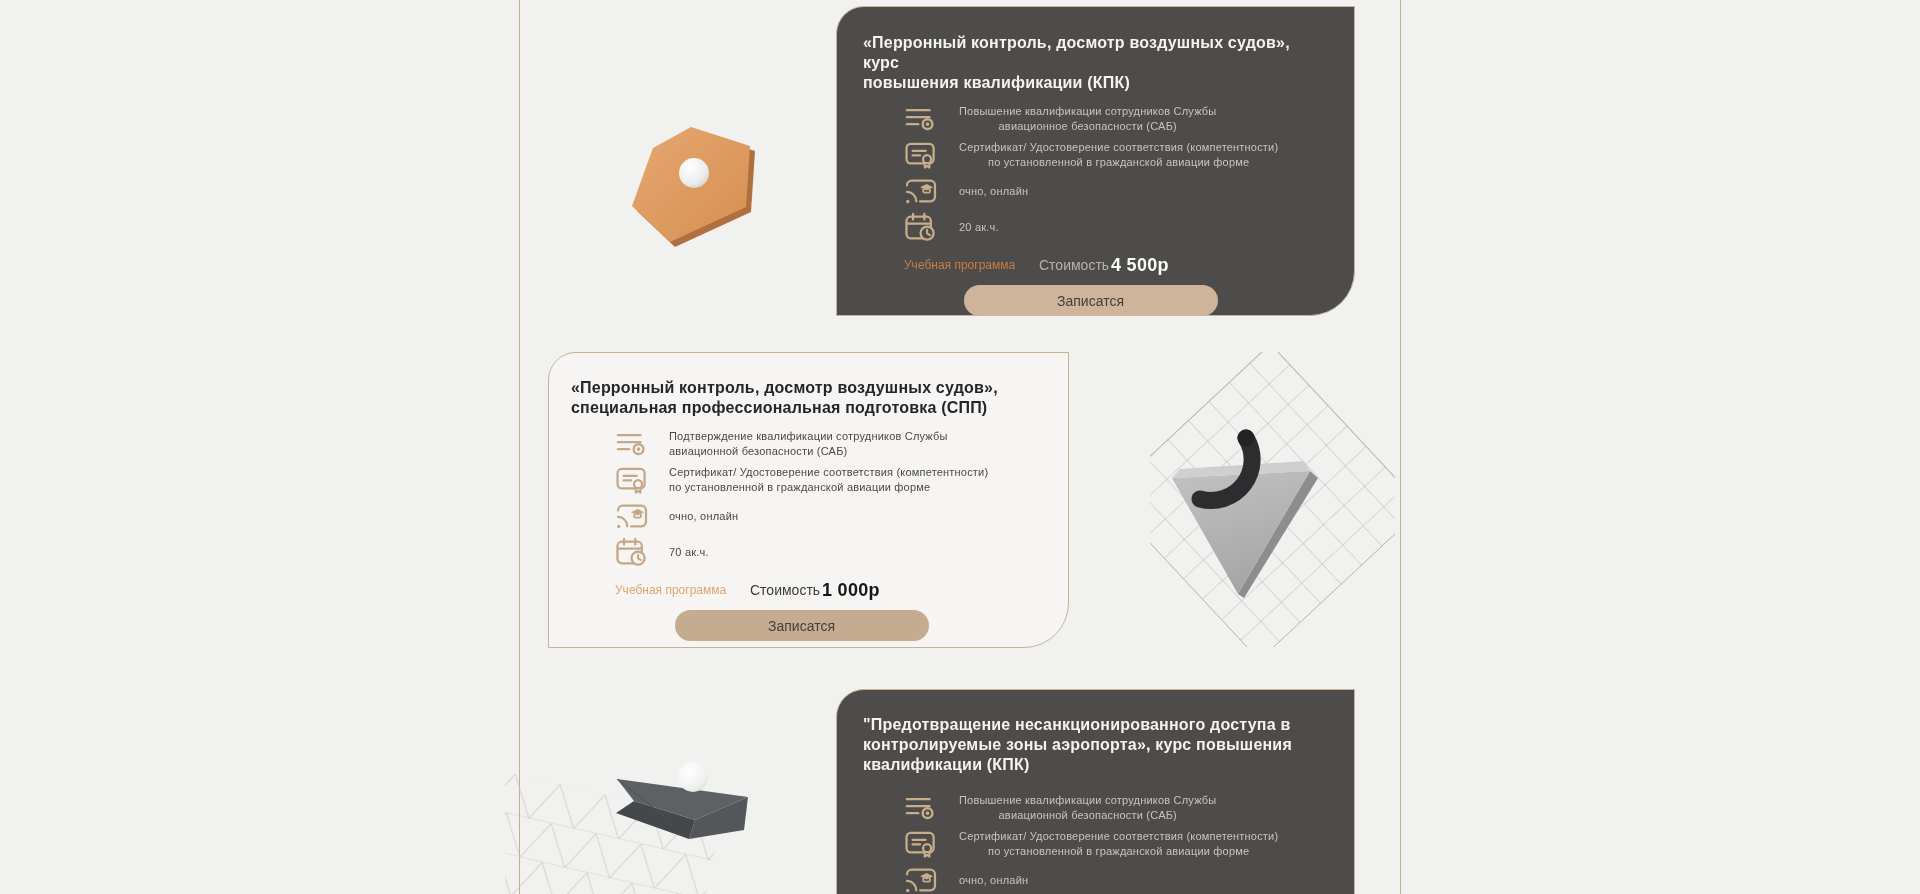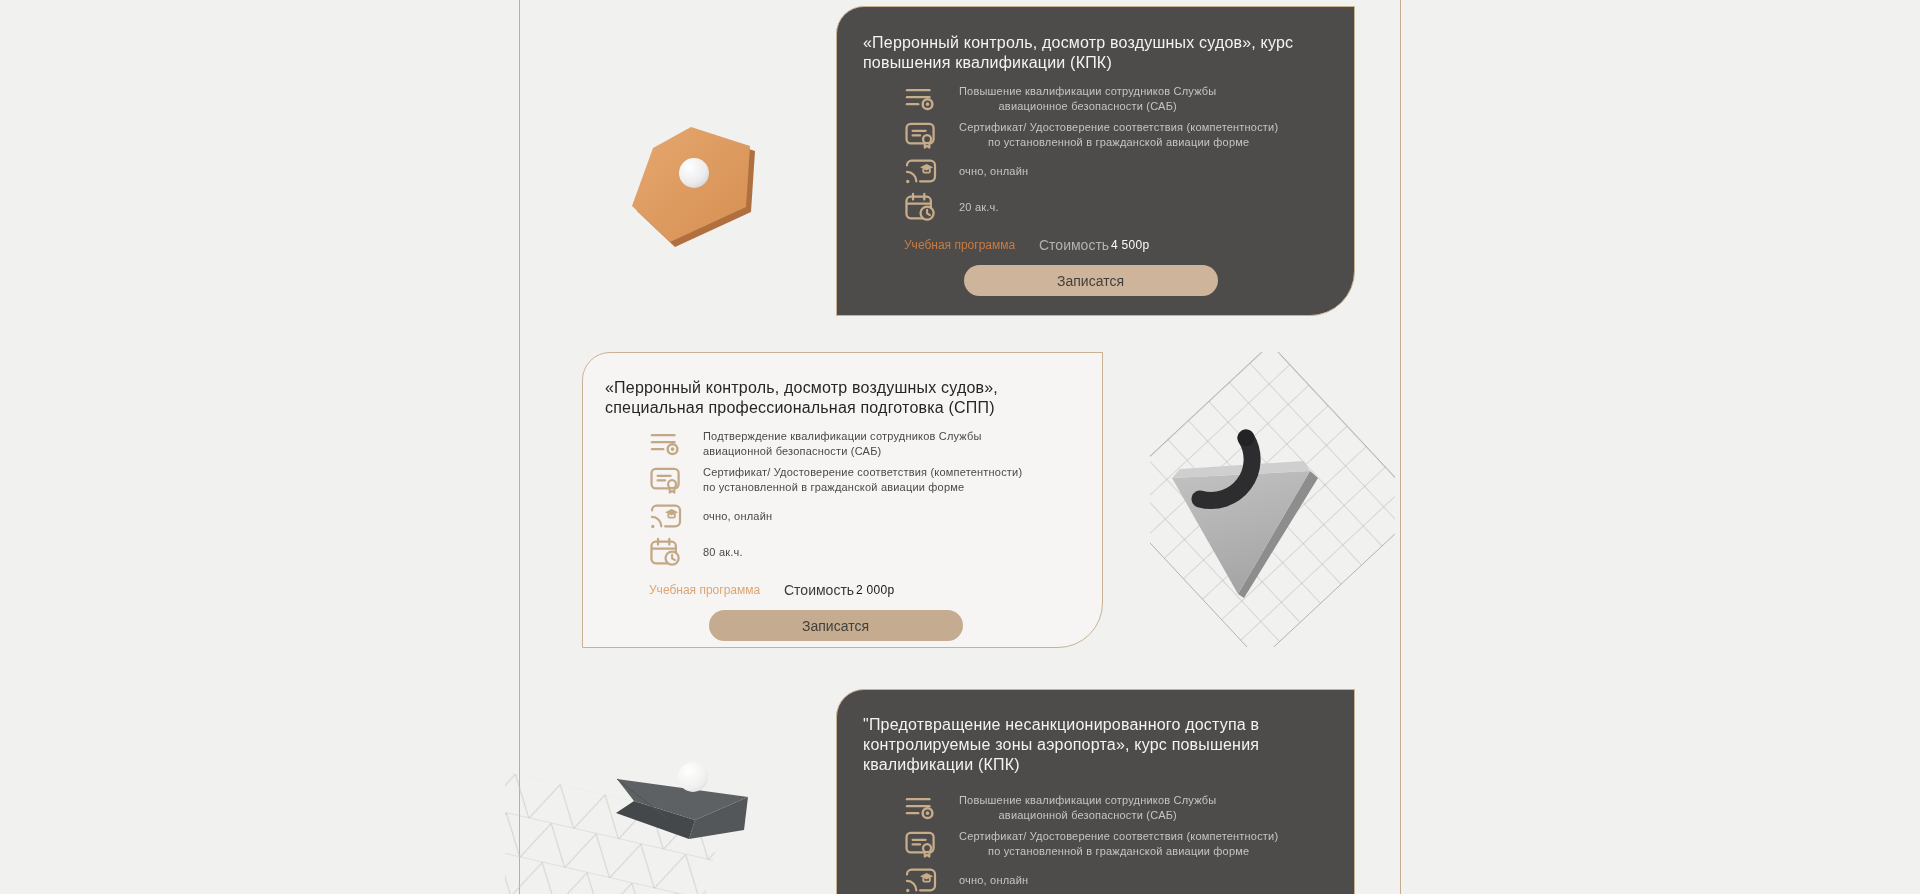--- a/index.html
+++ b/index.html
@@ -18,27 +18,27 @@
   .card{
     position:absolute;box-sizing:border-box;
     border:1px solid #c9b294;
     border-radius:28px 0 45px 0;
   }
   .card--dark{background:#4d4c4a;--card-bg:#4d4c4a;}
   .card--light{background:#f6f5f3;--card-bg:#f6f5f3;}
 
   .card-title{
     margin:0;white-space:pre-line;
-    font-size:16px;line-height:20px;font-weight:normal;letter-spacing:.2px;
+    font-size:16px;line-height:20px;font-weight:bold;letter-spacing:.2px;
   }
   .card--dark .card-title{color:#f4f3f1;}
   .card--light .card-title{color:#262626;}
 
   .card--1{left:836px;top:6px;width:519px;height:310px;padding:26px 36px 0 26px;}
-  .card--2{left:582px;top:352px;width:521px;height:296px;padding:25px 36px 0 22px;}
+  .card--2{left:548px;top:352px;width:521px;height:296px;padding:25px 36px 0 22px;}
   .card--3{left:836px;top:689px;width:519px;height:300px;padding:25px 36px 0 26px;}
 
   .features{margin:12px 0 0 41px;}
   .card--2 .features{margin-left:44px;}
   .card--3 .features{margin-top:19px;}
   .feature{display:flex;align-items:center;height:28px;margin-bottom:8px;}
   .feature p{
     margin:0 0 0 21px;white-space:pre-line;
     font-size:11px;line-height:15px;letter-spacing:.2px;
   }
@@ -51,21 +51,21 @@
   .card--light .ficon{color:#c2a887;}
 
   .meta{display:flex;align-items:center;margin:12px 0 0 41px;height:24px;}
   .card--2 .meta{margin-left:44px;}
   .program{font-size:12px;width:135px;flex:none;cursor:pointer;text-decoration:none;}
   .card--dark .program{color:#c77c43;}
   .card--light .program{color:#dca572;}
   .cost{font-size:14px;width:70px;flex:none;}
   .card--dark .cost{color:#b5b2ae;}
   .card--light .cost{color:#3a3a39;}
-  .price{font-size:12px;font-weight:normal;letter-spacing:.3px;margin-left:2px;text-align:right;}
+  .price{font-size:18px;font-weight:bold;letter-spacing:.3px;margin-left:2px;text-align:right;}
   .card--dark .price{color:#fbfbfa;}
   .card--light .price{color:#161616;}
 
   .cta{
     display:block;margin:8px auto 0;width:254px;height:31px;
     border:none;border-radius:17px;cursor:pointer;
     font-family:"Liberation Sans", sans-serif;font-size:14px;color:#423f3b;
   }
   .card--dark .cta{background:#cdb49a;}
   .card--light .cta{background:#c5ac91;}
@@ -260,27 +260,27 @@
             <g fill="none" stroke="currentColor" stroke-width="2.4" stroke-linecap="round" stroke-linejoin="round">
               <rect x="2.5" y="5" width="26" height="23" rx="4.5"></rect>
               <path d="M9.5 2 v6"></path>
               <path d="M21.5 2 v6"></path>
               <path d="M3.5 12.5 H28"></path>
             </g>
             <circle cx="24.5" cy="22.5" r="7" fill="var(--card-bg)" stroke="currentColor" stroke-width="2.4"></circle>
             <path d="M24.5 19 v3.8 l3 1.8" fill="none" stroke="currentColor" stroke-width="2.2" stroke-linecap="round"></path>
           </svg>
       </span>
-      <p>80 ак.ч.</p>
+      <p>70 ак.ч.</p>
     </div>
   </div>
   <div class="meta">
     <a class="program">Учебная программа</a>
     <span class="cost">Стоимость</span>
-    <span class="price">2 000р</span>
+    <span class="price">1 000р</span>
   </div>
   <button class="cta">Записатся</button>
 </section>
 
 <section class="card card--dark card--3">
   <h3 class="card-title">"Предотвращение несанкционированного доступа в
 контролируемые зоны аэропорта», курс повышения
 квалификации (КПК)</h3>
   <div class="features">
     <div class="feature">

